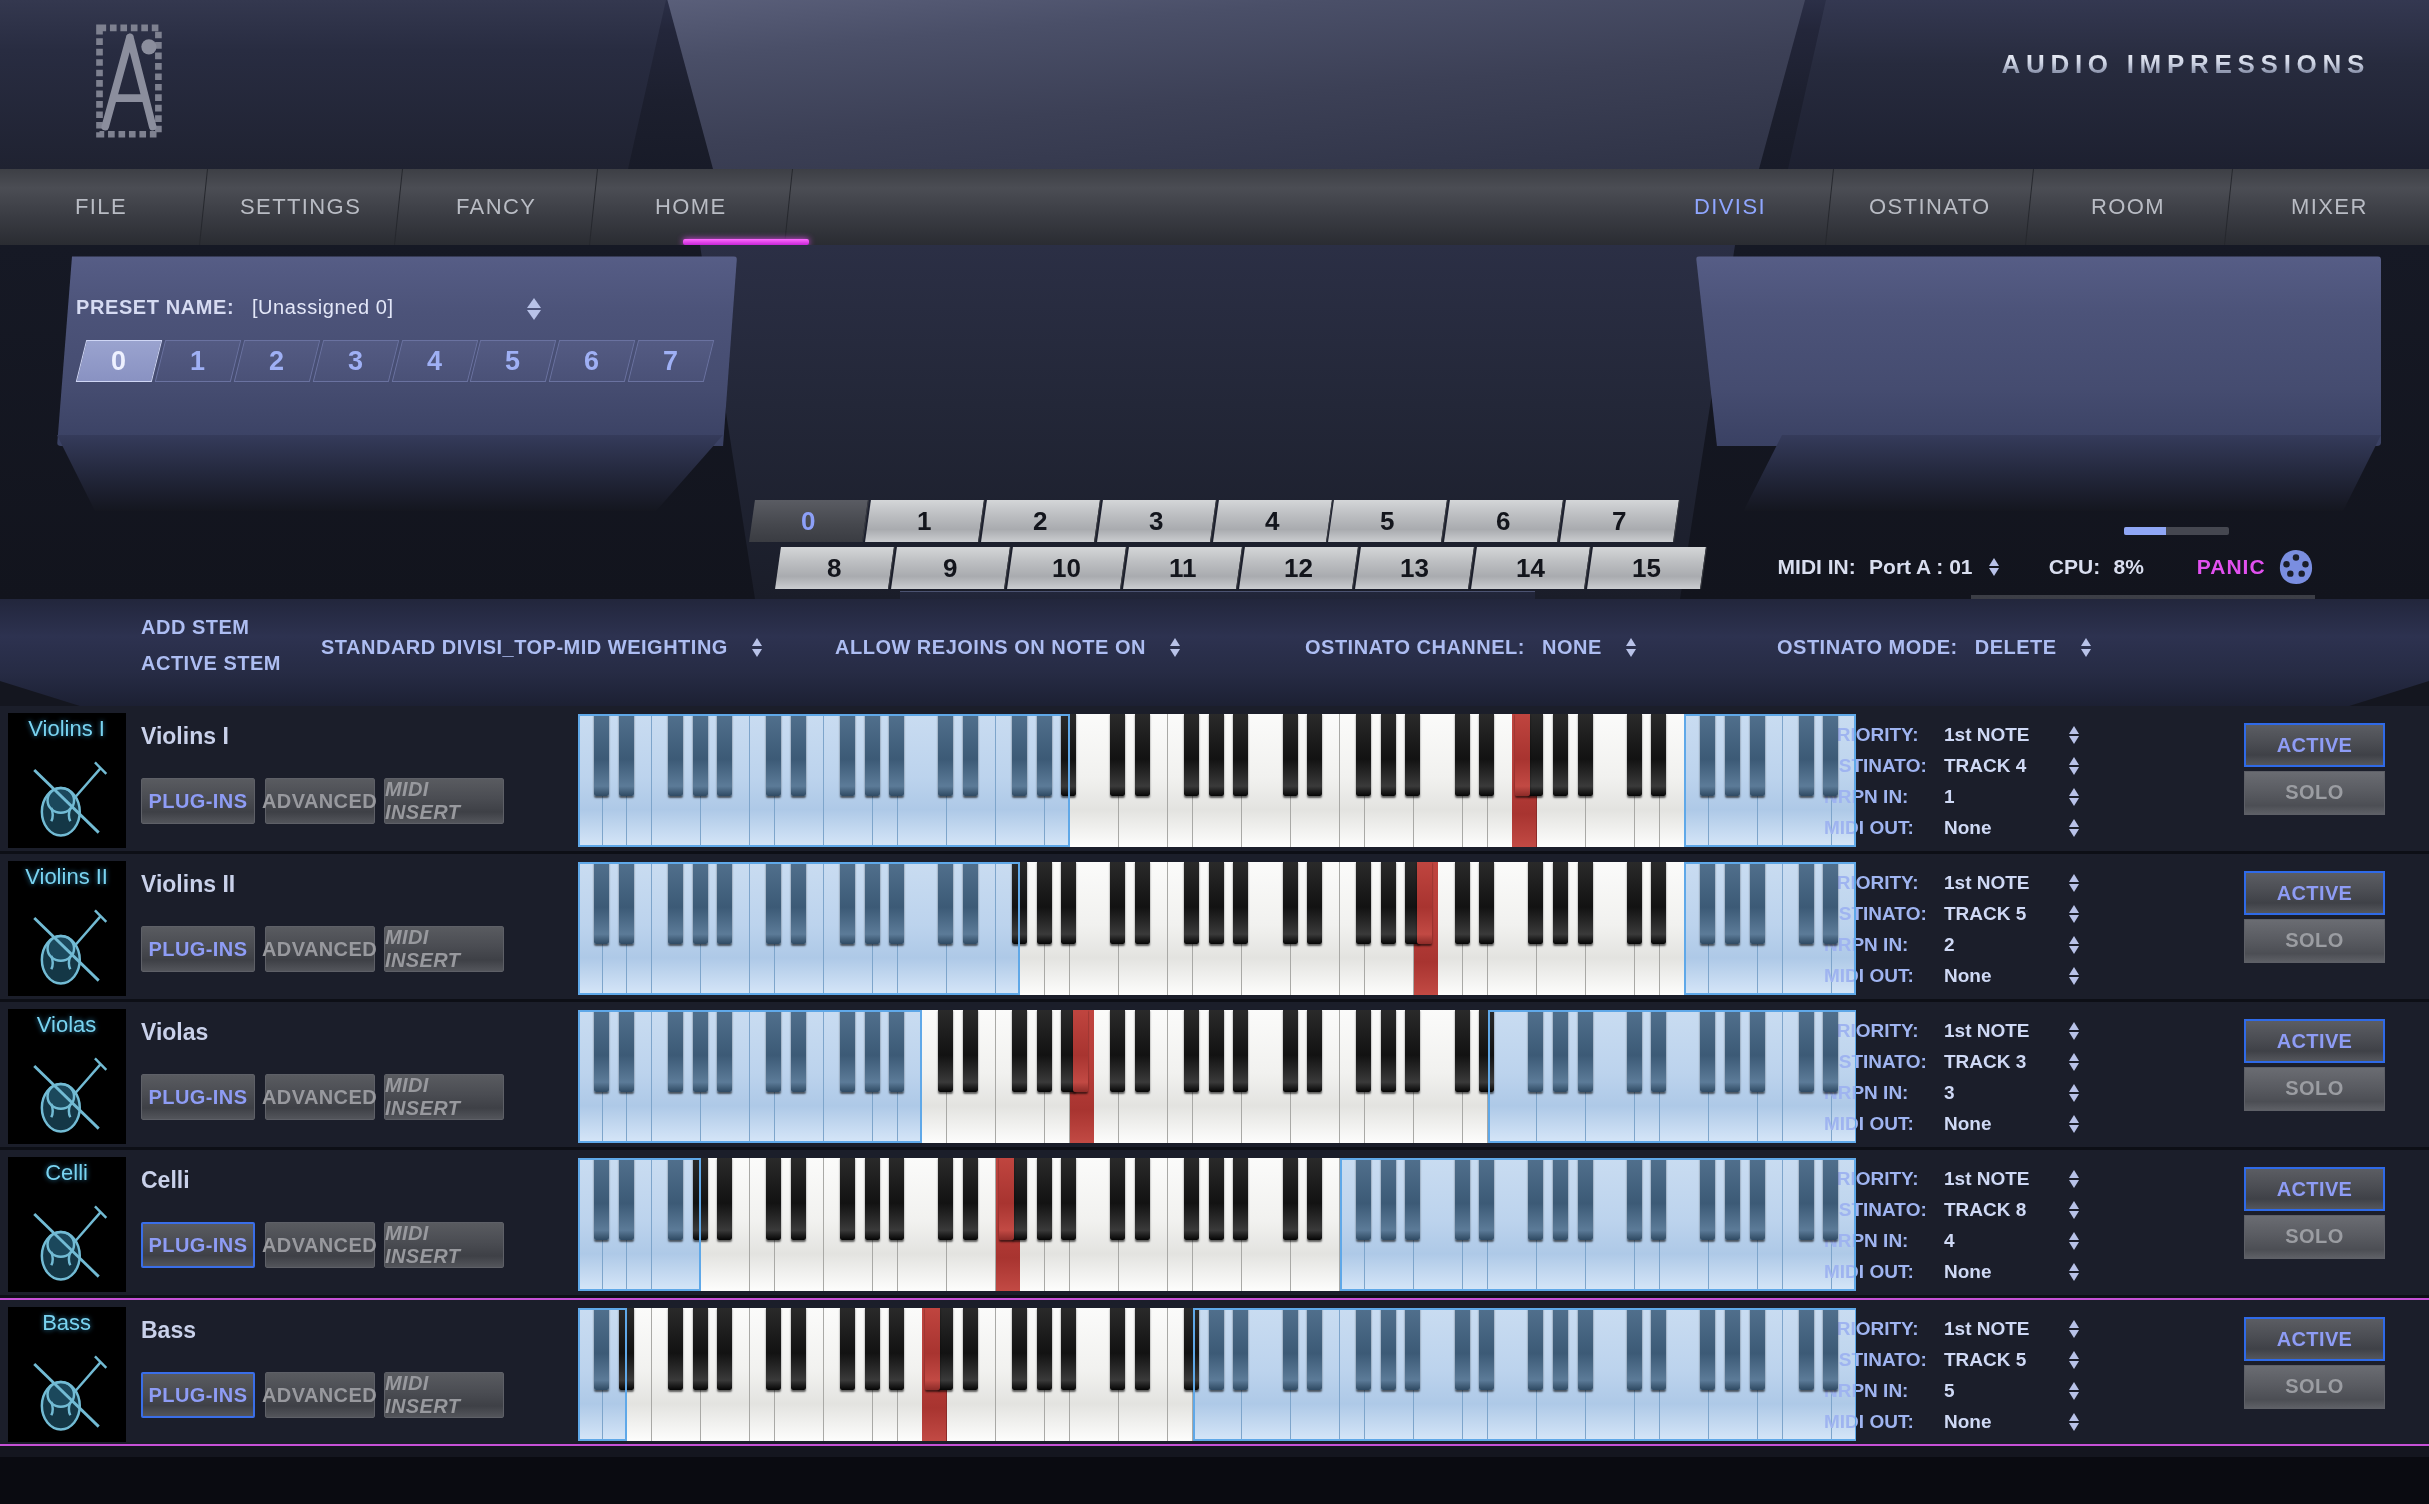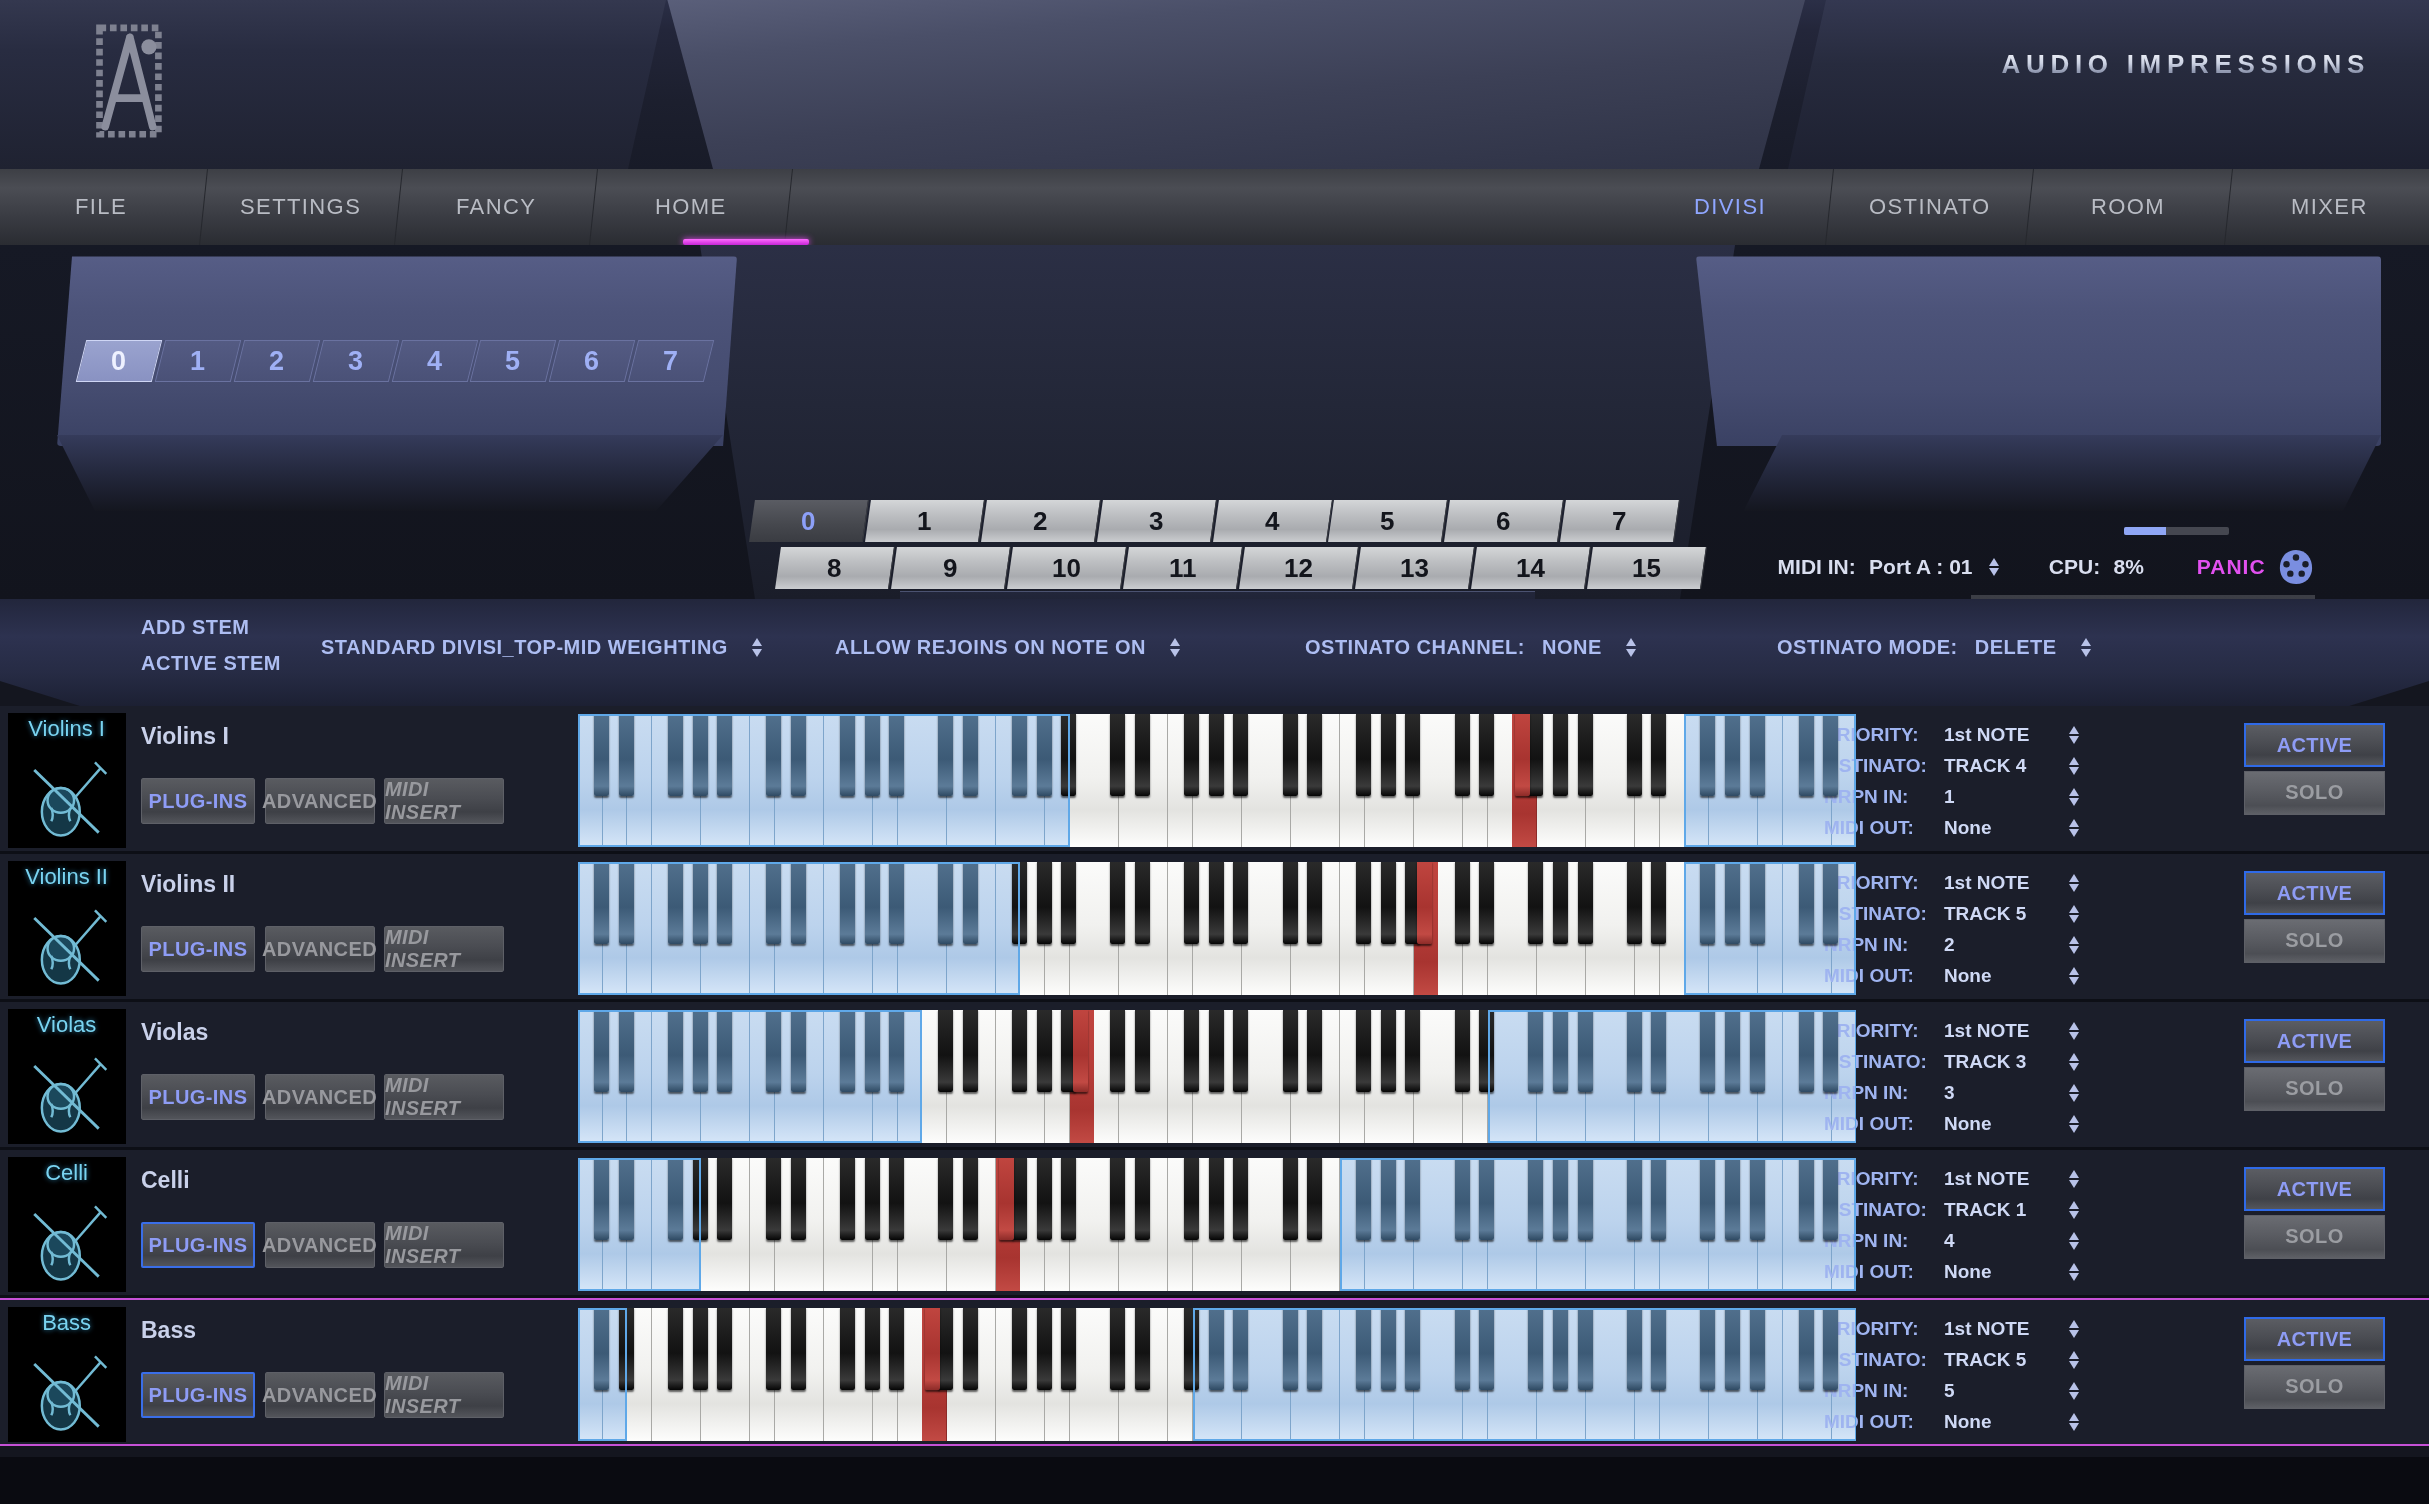--- a/index.html
+++ b/index.html
@@ -378,20 +378,28 @@
     </div>
   </div>
 
   <div class="console">
     <div class="console-center"></div>
     <div class="console-left"></div>
     <div class="console-left-shadow"></div>
     <div class="console-right"></div>
     <div class="console-right-shadow"></div>
 
+    <div class="preset-row">
+      <span>PRESET NAME:</span>
+      <span class="preset-value">[Unassigned 0]</span>
+      <span class="spin" style="margin-left:124px">
+          <i class="up"></i>
+          <i class="dn"></i>
+        </span>
+    </div>
 
     <div class="preset-nums">
       <div class="pnum sel">
           <span>0</span>
         </div>
       <div class="pnum">
           <span>1</span>
         </div>
       <div class="pnum">
           <span>2</span>
@@ -1154,21 +1162,21 @@
           <div class="prow">
             <span class="k">PRIORITY:</span>
             <span class="v">1st NOTE</span>
             <span class="spin">
               <i class="up"></i>
               <i class="dn"></i>
             </span>
           </div>
           <div class="prow">
             <span class="k">OSTINATO:</span>
-            <span class="v">TRACK 1</span>
+            <span class="v">TRACK 8</span>
             <span class="spin">
               <i class="up"></i>
               <i class="dn"></i>
             </span>
           </div>
           <div class="prow">
             <span class="k">NRPN IN:</span>
             <span class="v">4</span>
             <span class="spin">
               <i class="up"></i>

